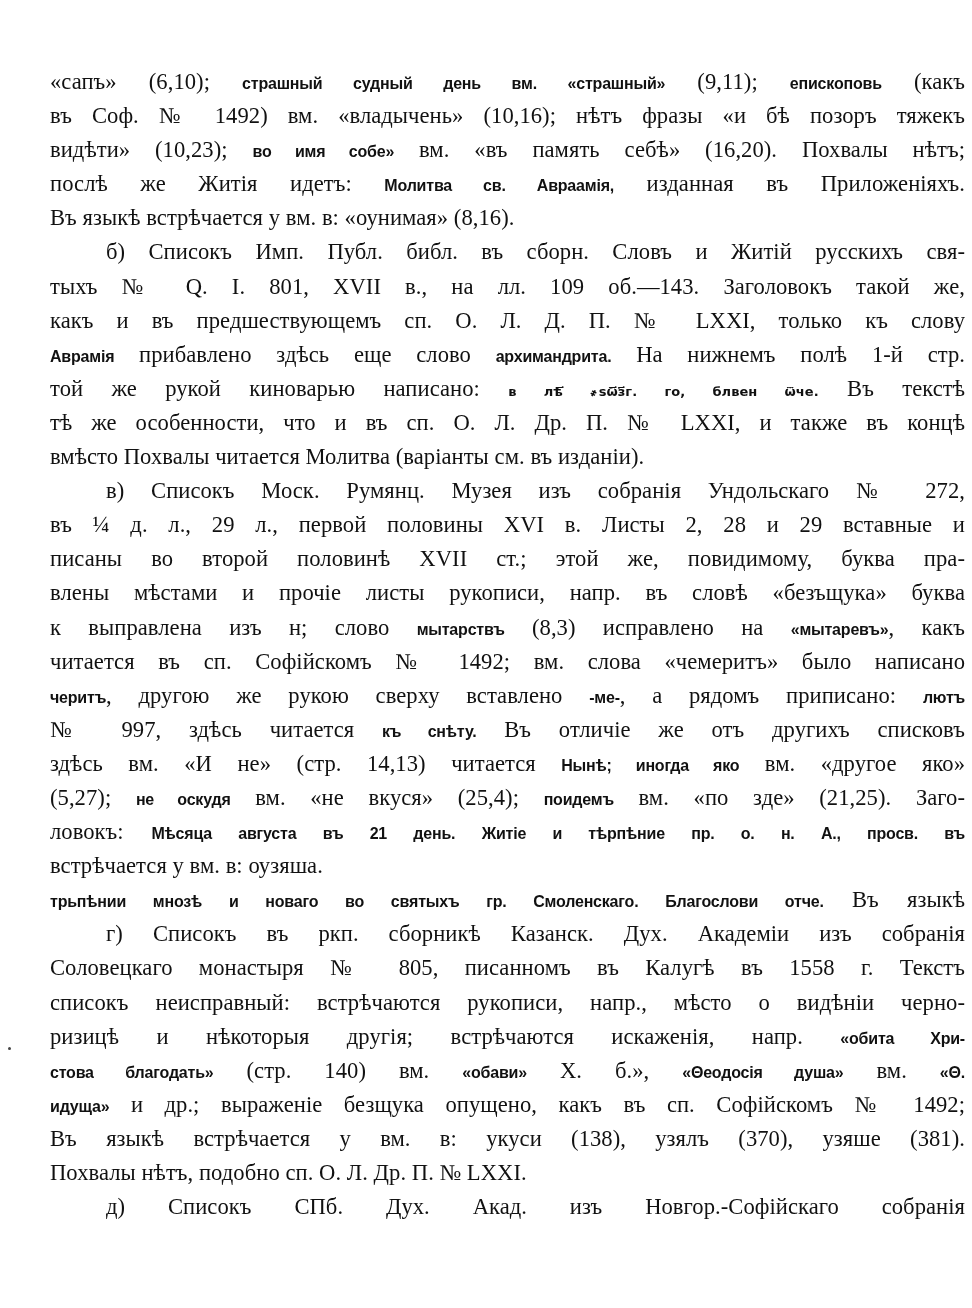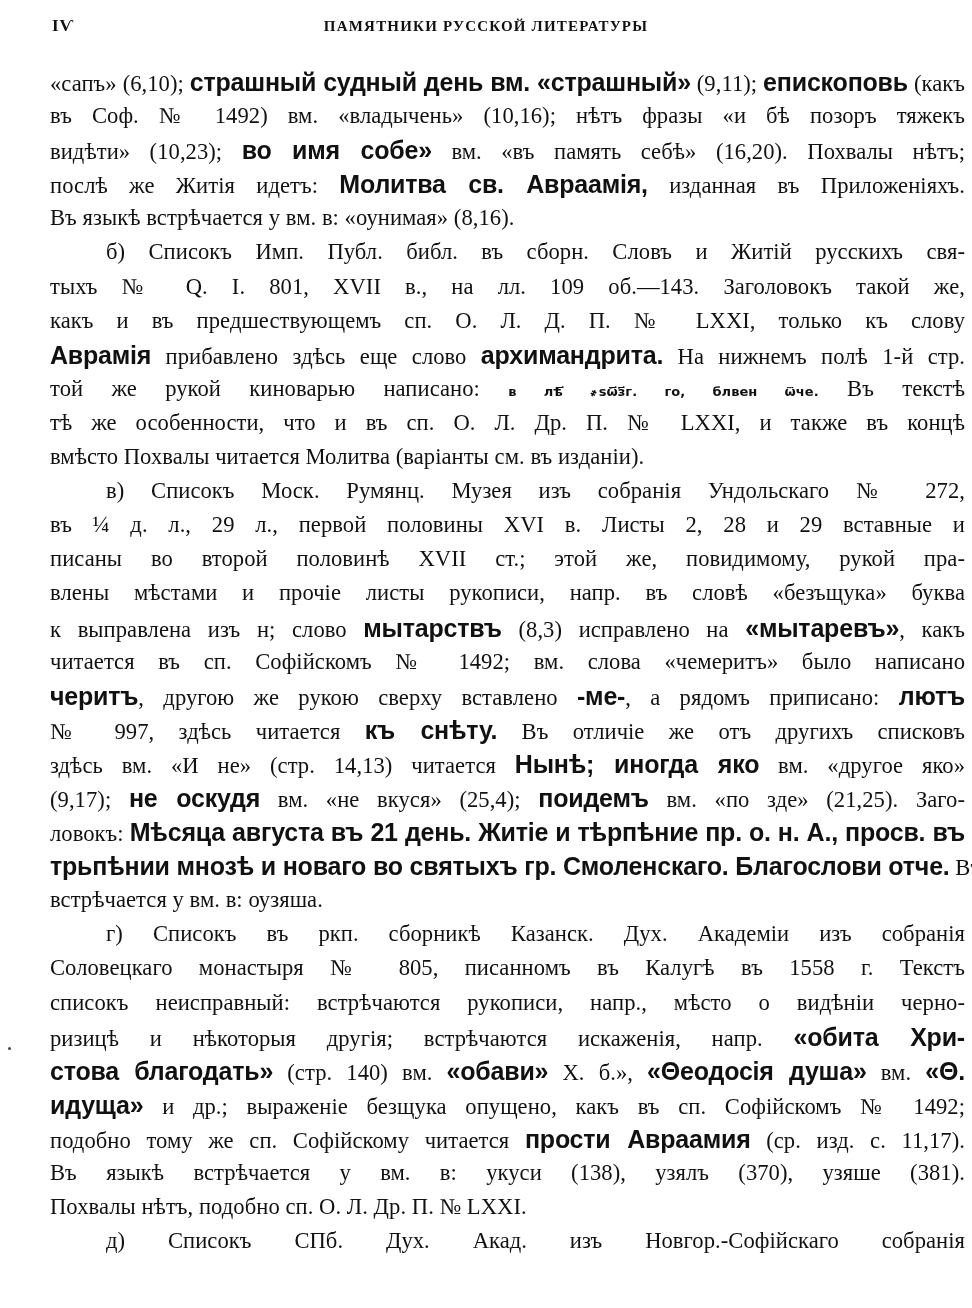--- a/index.html
+++ b/index.html
@@ -65,21 +65,21 @@
     }
     .line.last {
       text-align-last: left;
     }
     .line.indent {
       padding-left: 56px;
     }
     .b {
       font-family: "Liberation Sans", "DejaVu Sans", sans-serif;
       font-weight: bold;
-      font-size: 25px;
+      font-size: 16px;
       letter-spacing: -0.2px;
     }
     .slav {
       font-family: "DejaVu Sans", sans-serif;
       font-weight: bold;
       font-size: 13px;
     }
     .stray-mark {
       position: absolute;
       left: 8px;
@@ -87,57 +87,52 @@
       width: 3px;
       height: 3px;
       background: #444;
       border-radius: 50%;
     }
   </style>
 </head>
 <body>
 
 <div class="page">
-  <div class="running-head">
-    <span class="page-number">IѴ</span>
-    <div class="running-title">ПАМЯТНИКИ РУССКОЙ ЛИТЕРАТУРЫ</div>
-  </div>
 
   <div class="body-text" id="body-text">
       <div class="line"><span>«сапъ» (6,10); </span><span class="b">страшный судный день вм. «страшный»</span><span> (9,11); </span><span class="b">епископовь</span><span> (какъ</span></div>
       <div class="line"><span>въ Соф. № 1492) вм. «владычень» (10,16); нѣтъ фразы «и бѣ позоръ тяжекъ</span></div>
       <div class="line"><span>видѣти» (10,23); </span><span class="b">во имя собе»</span><span> вм. «въ память себѣ» (16,20). Похвалы нѣтъ;</span></div>
       <div class="line"><span>послѣ же Житія идетъ: </span><span class="b">Молитва св. Авраамія,</span><span> изданная въ Приложеніяхъ.</span></div>
       <div class="line last"><span>Въ языкѣ встрѣчается у вм. в: «оунимая» (8,16).</span></div>
       <div class="line indent"><span>б) Списокъ Имп. Публ. библ. въ сборн. Словъ и Житій русскихъ свя-</span></div>
       <div class="line"><span>тыхъ № Q. I. 801, XVII в., на лл. 109 об.—143. Заголовокъ такой же,</span></div>
       <div class="line"><span>какъ и въ предшествующемъ сп. О. Л. Д. П. № LXXI, только къ слову</span></div>
       <div class="line"><span class="b">Аврамія</span><span> прибавлено здѣсь еще слово </span><span class="b">архимандрита.</span><span> На нижнемъ полѣ 1-й стр.</span></div>
       <div class="line"><span>той же рукой киноварью написано: </span><span class="slav">в лѣ҃  ҂ѕѿ҃з҃г. го, блвен ѿче.</span><span> Въ текстѣ</span></div>
       <div class="line"><span>тѣ же особенности, что и въ сп. О. Л. Др. П. № LXXI, и также въ концѣ</span></div>
       <div class="line last"><span>вмѣсто Похвалы читается Молитва (варіанты см. въ изданіи).</span></div>
       <div class="line indent"><span>в) Списокъ Моск. Румянц. Музея изъ собранія Ундольскаго № 272,</span></div>
       <div class="line"><span>въ ¼ д. л., 29 л., первой половины XVI в. Листы 2, 28 и 29 вставные и</span></div>
-      <div class="line"><span>писаны во второй половинѣ XVII ст.; этой же, повидимому, рукой пра-</span></div>
+      <div class="line"><span>писаны во второй половинѣ XVII ст.; этой же, повидимому, буква пра-</span></div>
       <div class="line"><span>влены мѣстами и прочіе листы рукописи, напр. въ словѣ «безъщука» буква</span></div>
       <div class="line"><span>к выправлена изъ н; слово </span><span class="b">мытарствъ</span><span> (8,3) исправлено на </span><span class="b">«мытаревъ»</span><span>, какъ</span></div>
       <div class="line"><span>читается въ сп. Софійскомъ № 1492; вм. слова «чемеритъ» было написано</span></div>
       <div class="line"><span class="b">черитъ</span><span>, другою же рукою сверху вставлено </span><span class="b">-ме-</span><span>, а рядомъ приписано: </span><span class="b">лютъ</span></div>
       <div class="line"><span>№ 997, здѣсь читается </span><span class="b">къ снѣту.</span><span> Въ отличіе же отъ другихъ списковъ</span></div>
       <div class="line"><span>здѣсь вм. «И не» (стр. 14,13) читается </span><span class="b">Нынѣ; иногда яко</span><span> вм. «другое яко»</span></div>
-      <div class="line"><span>(9,17); </span><span class="b">не оскудя</span><span> вм. «не вкуся» (25,4); </span><span class="b">поидемъ</span><span> вм. «по зде» (21,25). Заго-</span></div>
+      <div class="line"><span>(5,27); </span><span class="b">не оскудя</span><span> вм. «не вкуся» (25,4); </span><span class="b">поидемъ</span><span> вм. «по зде» (21,25). Заго-</span></div>
       <div class="line"><span>ловокъ: </span><span class="b">Мѣсяца августа въ 21 день. Житіе и тѣрпѣние пр. о. н. А., просв. въ</span></div>
+      <div class="line last"><span>встрѣчается у вм. в: оузяша.</span></div>
       <div class="line"><span class="b">трьпѣнии мнозѣ и новаго во святыхъ гр. Смоленскаго. Благослови отче.</span><span> Въ языкѣ</span></div>
-      <div class="line last"><span>встрѣчается у вм. в: оузяша.</span></div>
       <div class="line indent"><span>г) Списокъ въ ркп. сборникѣ Казанск. Дух. Академіи изъ собранія</span></div>
       <div class="line"><span>Соловецкаго монастыря № 805, писанномъ въ Калугѣ въ 1558 г. Текстъ</span></div>
       <div class="line"><span>списокъ неисправный: встрѣчаются рукописи, напр., мѣсто о видѣніи черно-</span></div>
       <div class="line"><span>ризицѣ и нѣкоторыя другія; встрѣчаются искаженія, напр. </span><span class="b">«обита Хри-</span></div>
       <div class="line"><span class="b">стова благодать»</span><span> (стр. 140) вм. </span><span class="b">«обави»</span><span> Х. б.», </span><span class="b">«Θеодосія душа»</span><span> вм. </span><span class="b">«Θ.</span></div>
       <div class="line"><span class="b">идуща»</span><span> и др.; выраженіе безщука опущено, какъ въ сп. Софійскомъ № 1492;</span></div>
-      <div class="line"><span>подобно тому же сп. Софійскому читается </span><span class="b">прости Авраамия</span><span> (ср. изд. с. 11,17).</span></div>
       <div class="line"><span>Въ языкѣ встрѣчается у вм. в: укуси (138), узялъ (370), узяше (381).</span></div>
       <div class="line last"><span>Похвалы нѣтъ, подобно сп. О. Л. Др. П. № LXXI.</span></div>
       <div class="line indent"><span>д) Списокъ СПб. Дух. Акад. изъ Новгор.-Софійскаго собранія</span></div>
     </div>
 
   <span class="stray-mark"></span>
 </div>
 
 </body></html>

